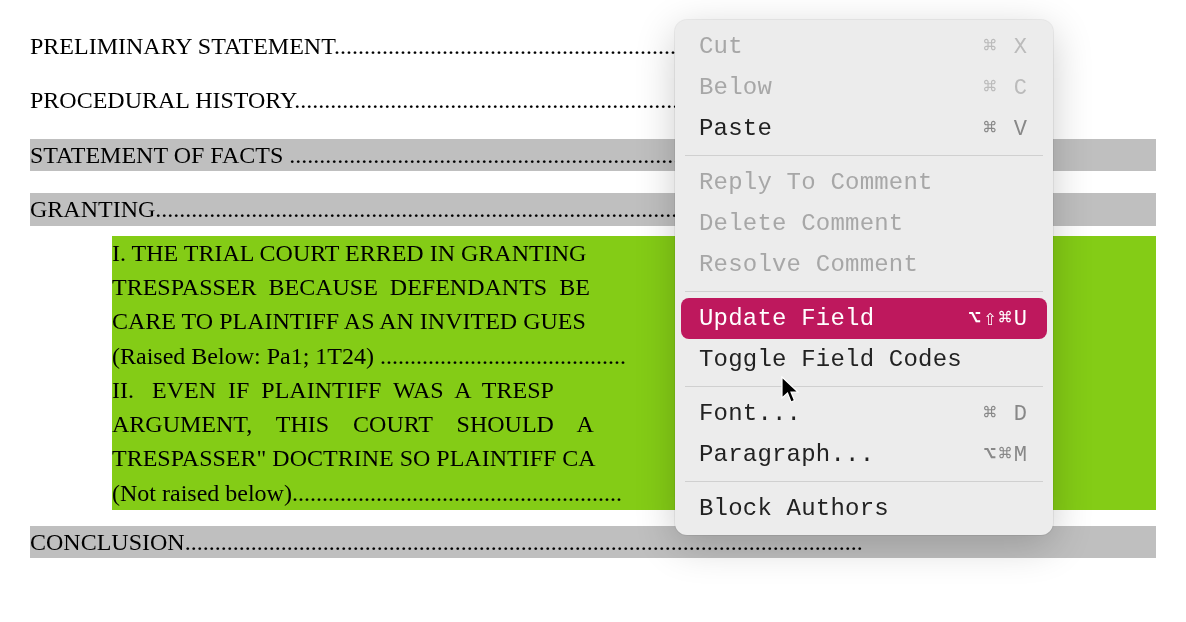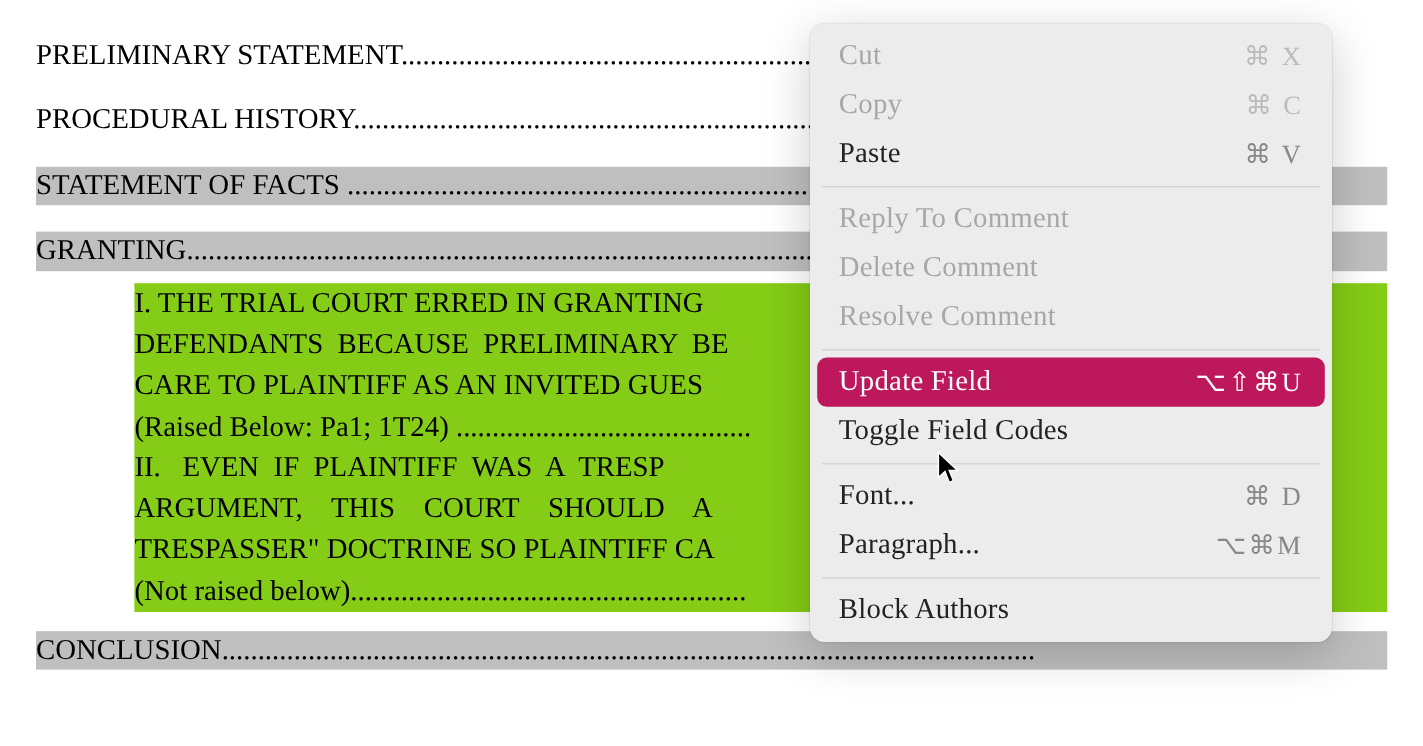--- a/index.html
+++ b/index.html
@@ -48,26 +48,26 @@
     white-space: pre;
   }
   .conclusion {
     margin-top: 16px;
   }
   
   .context-menu {
     position: absolute;
     top: 20px;
     left: 675px;
-    width: 435px;
+    width: 378px;
     background: #ececec;
     border-radius: 12px;
     box-shadow: 0 10px 40px rgba(0,0,0,0.2), 0 0 0 1px rgba(0,0,0,0.06);
     padding: 6px;
-    font-family: Liberation Serif, serif;
+    font-family: Liberation Mono, monospace;
     font-size: 24px;
   }
   .menu-item {
     display: flex;
     justify-content: space-between;
     align-items: center;
     padding: 7px 18px;
     border-radius: 8px;
   }
   .menu-item .label {
@@ -123,41 +123,41 @@
   </div>
   <div class="toc-line sel">
     <span>STATEMENT OF FACTS </span><span>...................................................................................................</span>
   </div>
   <div class="toc-line sel" style="margin-bottom:10px">
     <span>GRANTING</span><span>.........................................................................................................................</span>
   </div>
 
   <div class="indent-block">
     <div class="indent-line">I. THE TRIAL COURT ERRED IN GRANTING</div>
-    <div class="indent-line">DEFENDANTS  BECAUSE  PRELIMINARY  BE</div>
+    <div class="indent-line">TRESPASSER  BECAUSE  DEFENDANTS  BE</div>
     <div class="indent-line">CARE TO PLAINTIFF AS AN INVITED GUES</div>
     <div class="indent-line">(Raised Below: Pa1; 1T24) .........................................</div>
     <div class="indent-line">II.   EVEN  IF  PLAINTIFF  WAS  A  TRESP</div>
     <div class="indent-line">ARGUMENT,    THIS    COURT    SHOULD    A</div>
     <div class="indent-line">TRESPASSER" DOCTRINE SO PLAINTIFF CA</div>
     <div class="indent-line">(Not raised below).......................................................</div>
   </div>
 
   <div class="toc-line sel conclusion">
     <span>CONCLUSION</span><span>.................................................................................................................</span>
   </div>
 </div>
 
 <div class="context-menu">
   <div class="menu-item disabled">
     <span class="label">Cut</span>
     <span class="shortcut">⌘ X</span>
   </div>
   <div class="menu-item disabled">
-    <span class="label">Copy</span>
+    <span class="label">Below</span>
     <span class="shortcut">⌘ C</span>
   </div>
   <div class="menu-item enabled">
     <span class="label">Paste</span>
     <span class="shortcut">⌘ V</span>
   </div>
   <div class="menu-sep"></div>
   <div class="menu-item disabled">
     <span class="label">Reply To Comment</span>
   </div>

